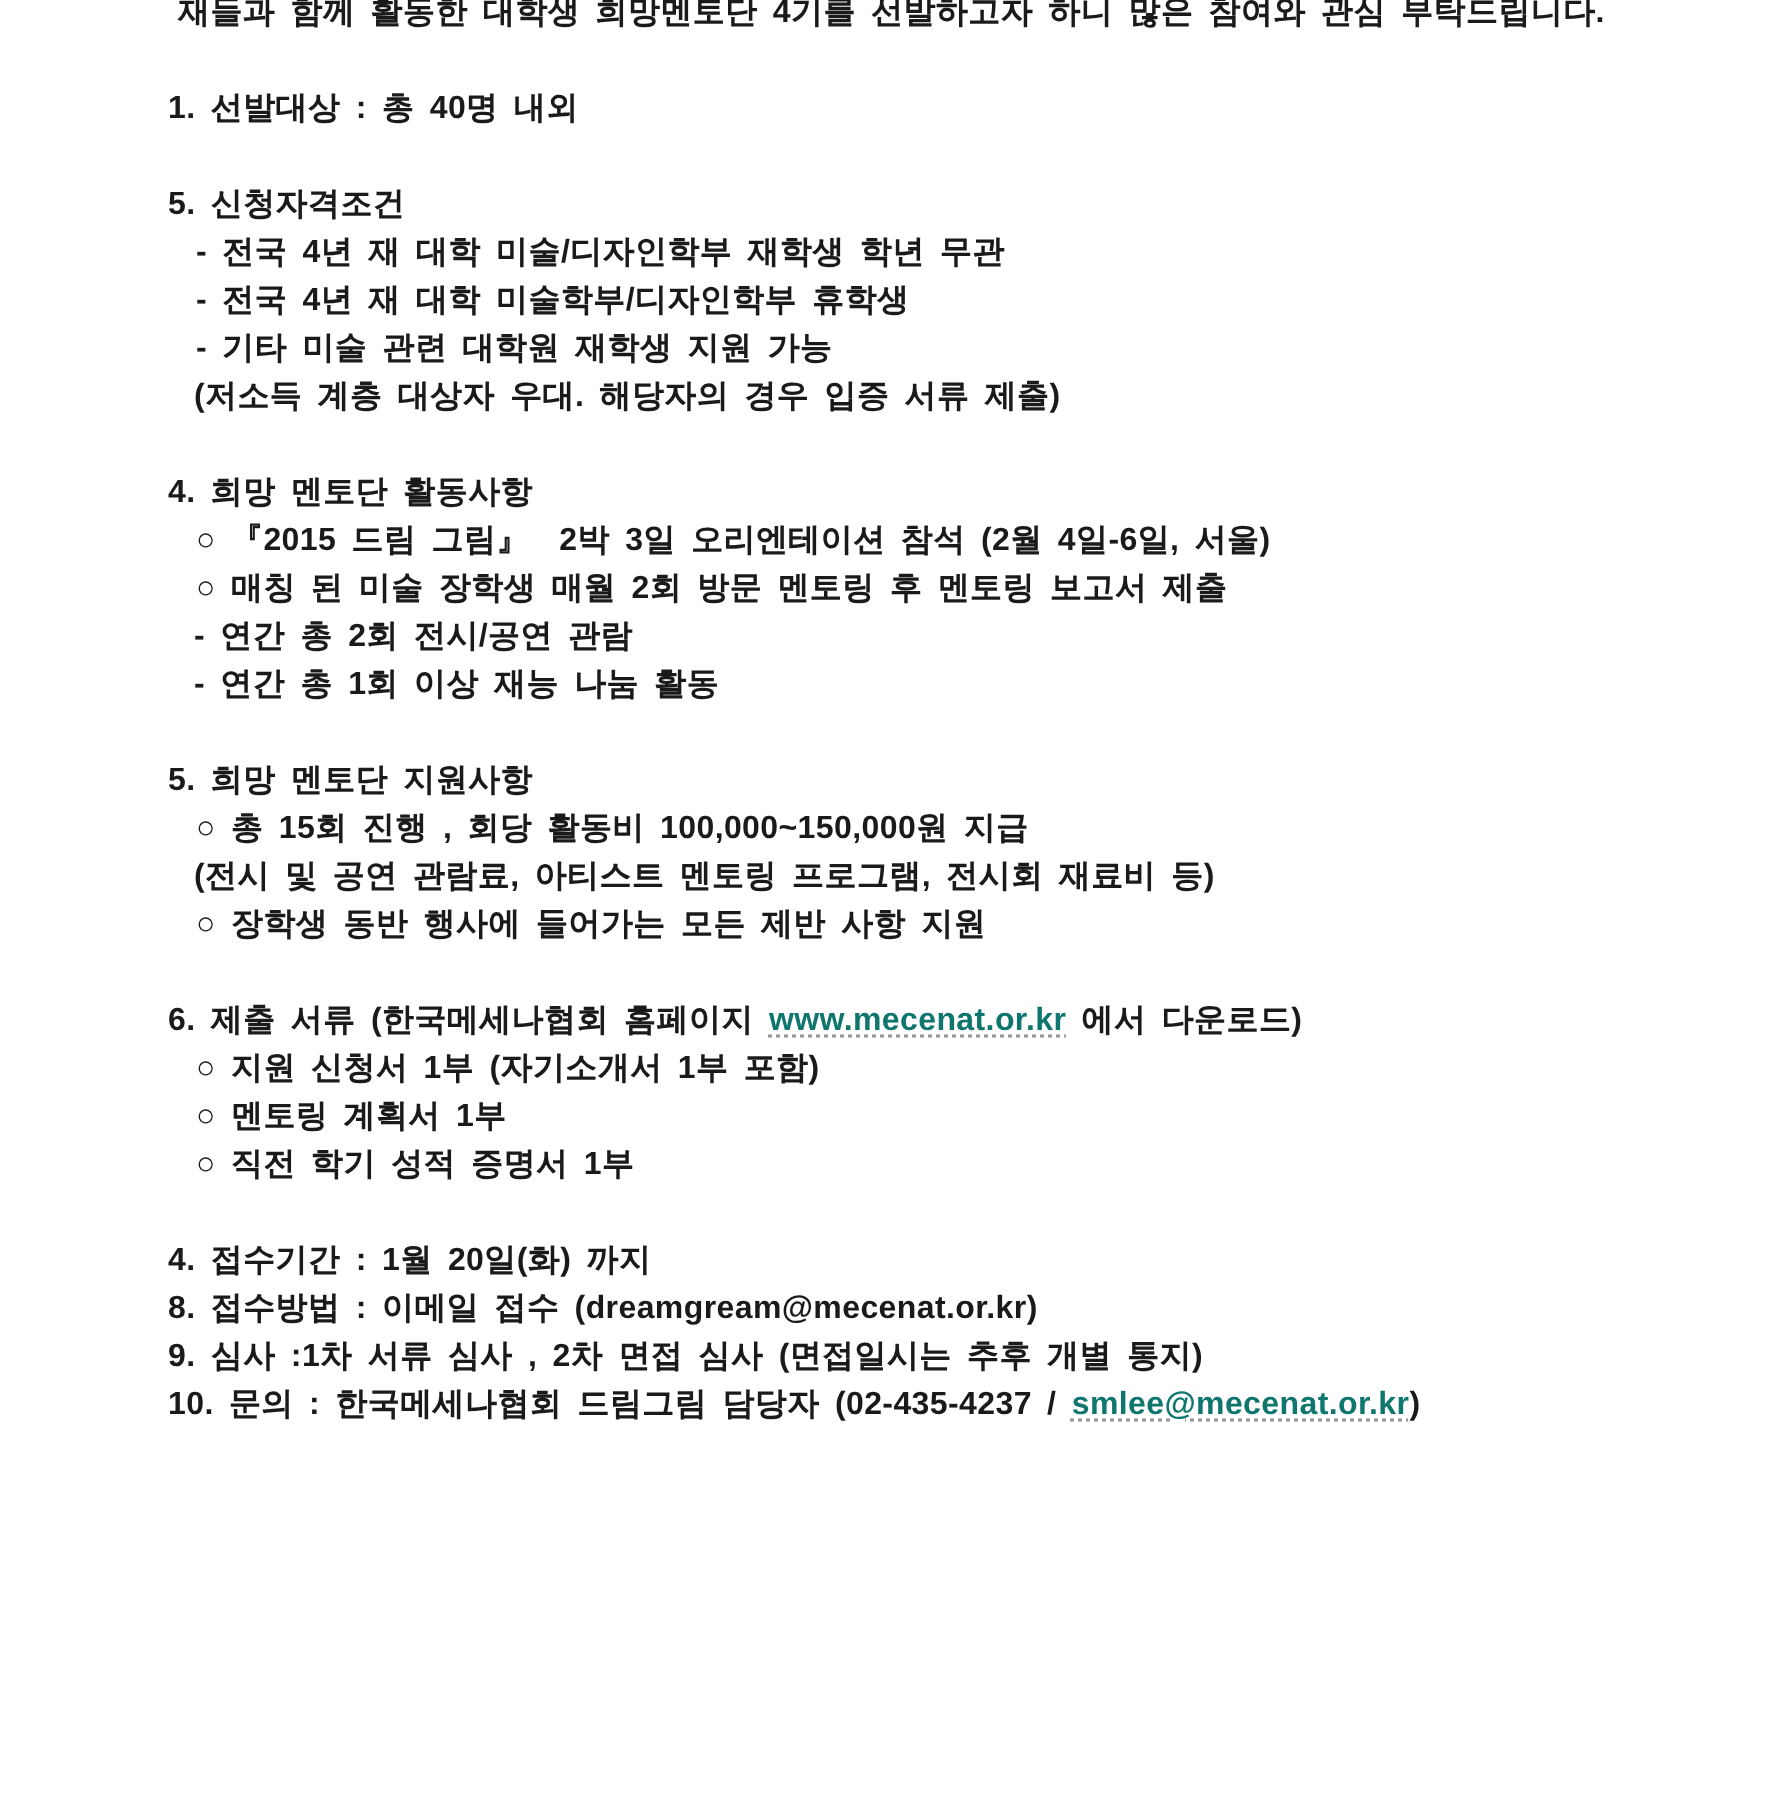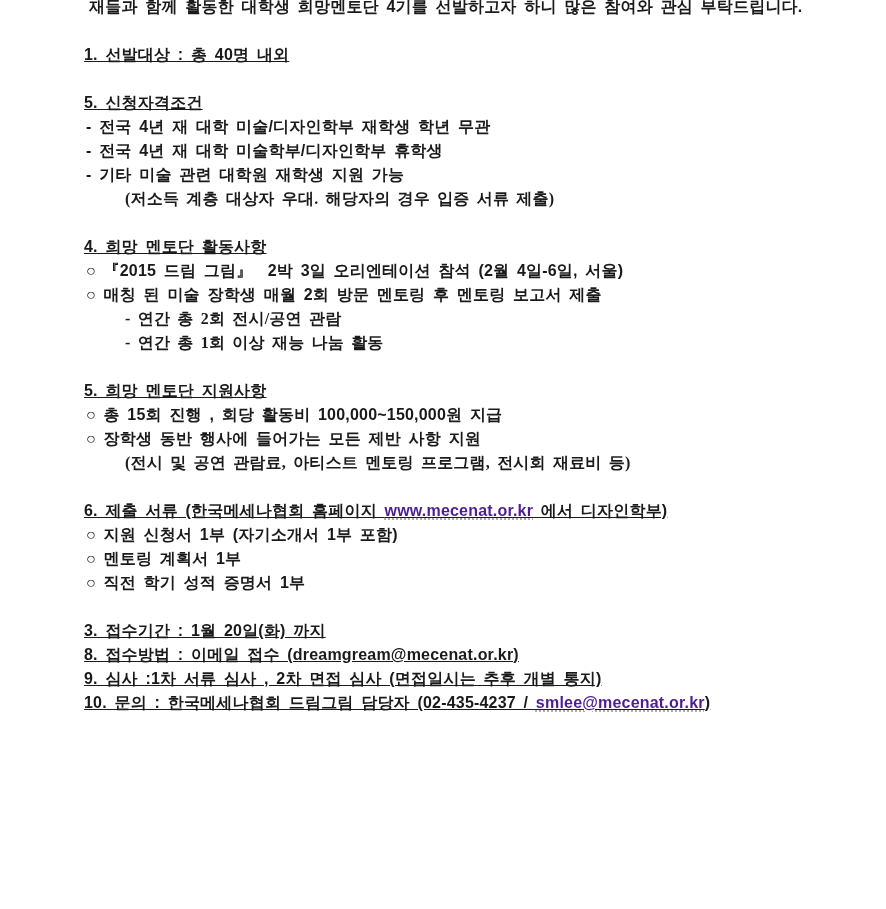--- a/index.html
+++ b/index.html
@@ -21,26 +21,26 @@
     line-height: 24px;
     letter-spacing: 0.2px;
     word-spacing: 3px;
   }
   .line {
     margin: 0;
     height: 24px;
     white-space: pre;
   }
   .intro { margin-left: 5px; }
-  .l0 { margin-left: 0; text-decoration: underline; }
-  .l1 { margin-left: 2px; }
-  .l2 { margin-left: 41px; font-family: Liberation Serif, serif; }
+  .l0 { margin-left: 0; }
+  .l1 { margin-left: 14px; }
+  .l2 { margin-left: 13px; }
   .blank { height: 24px; }
   .doclink {
-    color: #4c1d95;
+    color: #0f766e;
     text-decoration: underline dotted #999999;
     text-underline-offset: 3px;
     cursor: pointer;
   }
 </style>
 </head>
 <body>
 
 <div class="doc">
 
@@ -59,28 +59,28 @@
 
   <p class="line l0">4. 희망 멘토단 활동사항</p>
   <p class="line l1">○ 『2015 드림 그림』  2박 3일 오리엔테이션 참석 (2월 4일-6일, 서울)</p>
   <p class="line l1">○ 매칭 된 미술 장학생 매월 2회 방문 멘토링 후 멘토링 보고서 제출</p>
   <p class="line l2">- 연간 총 2회 전시/공연 관람</p>
   <p class="line l2">- 연간 총 1회 이상 재능 나눔 활동</p>
   <div class="blank"></div>
 
   <p class="line l0">5. 희망 멘토단 지원사항</p>
   <p class="line l1">○ 총 15회 진행 , 회당 활동비 100,000~150,000원 지급</p>
+  <p class="line l2">(전시 및 공연 관람료, 아티스트 멘토링 프로그램, 전시회 재료비 등)</p>
   <p class="line l1">○ 장학생 동반 행사에 들어가는 모든 제반 사항 지원</p>
-  <p class="line l2">(전시 및 공연 관람료, 아티스트 멘토링 프로그램, 전시회 재료비 등)</p>
   <div class="blank"></div>
 
-  <p class="line l0"><span>6. 제출 서류 (한국메세나협회 홈페이지 </span><a class="doclink">www.mecenat.or.kr</a><span> 에서 디자인학부)</span></p>
+  <p class="line l0"><span>6. 제출 서류 (한국메세나협회 홈페이지 </span><a class="doclink">www.mecenat.or.kr</a><span> 에서 다운로드)</span></p>
   <p class="line l1">○ 지원 신청서 1부 (자기소개서 1부 포함)</p>
   <p class="line l1">○ 멘토링 계획서 1부</p>
   <p class="line l1">○ 직전 학기 성적 증명서 1부</p>
   <div class="blank"></div>
 
-  <p class="line l0">3. 접수기간 : 1월 20일(화) 까지</p>
+  <p class="line l0">4. 접수기간 : 1월 20일(화) 까지</p>
   <p class="line l0">8. 접수방법 : 이메일 접수 (dreamgream@mecenat.or.kr)</p>
   <p class="line l0">9. 심사 :1차 서류 심사 , 2차 면접 심사 (면접일시는 추후 개별 통지)</p>
   <p class="line l0"><span>10. 문의 : 한국메세나협회 드림그림 담당자 (02-435-4237 / </span><a class="doclink">smlee@mecenat.or.kr</a><span>)</span></p>
 
 </div>
 
 </body></html>

